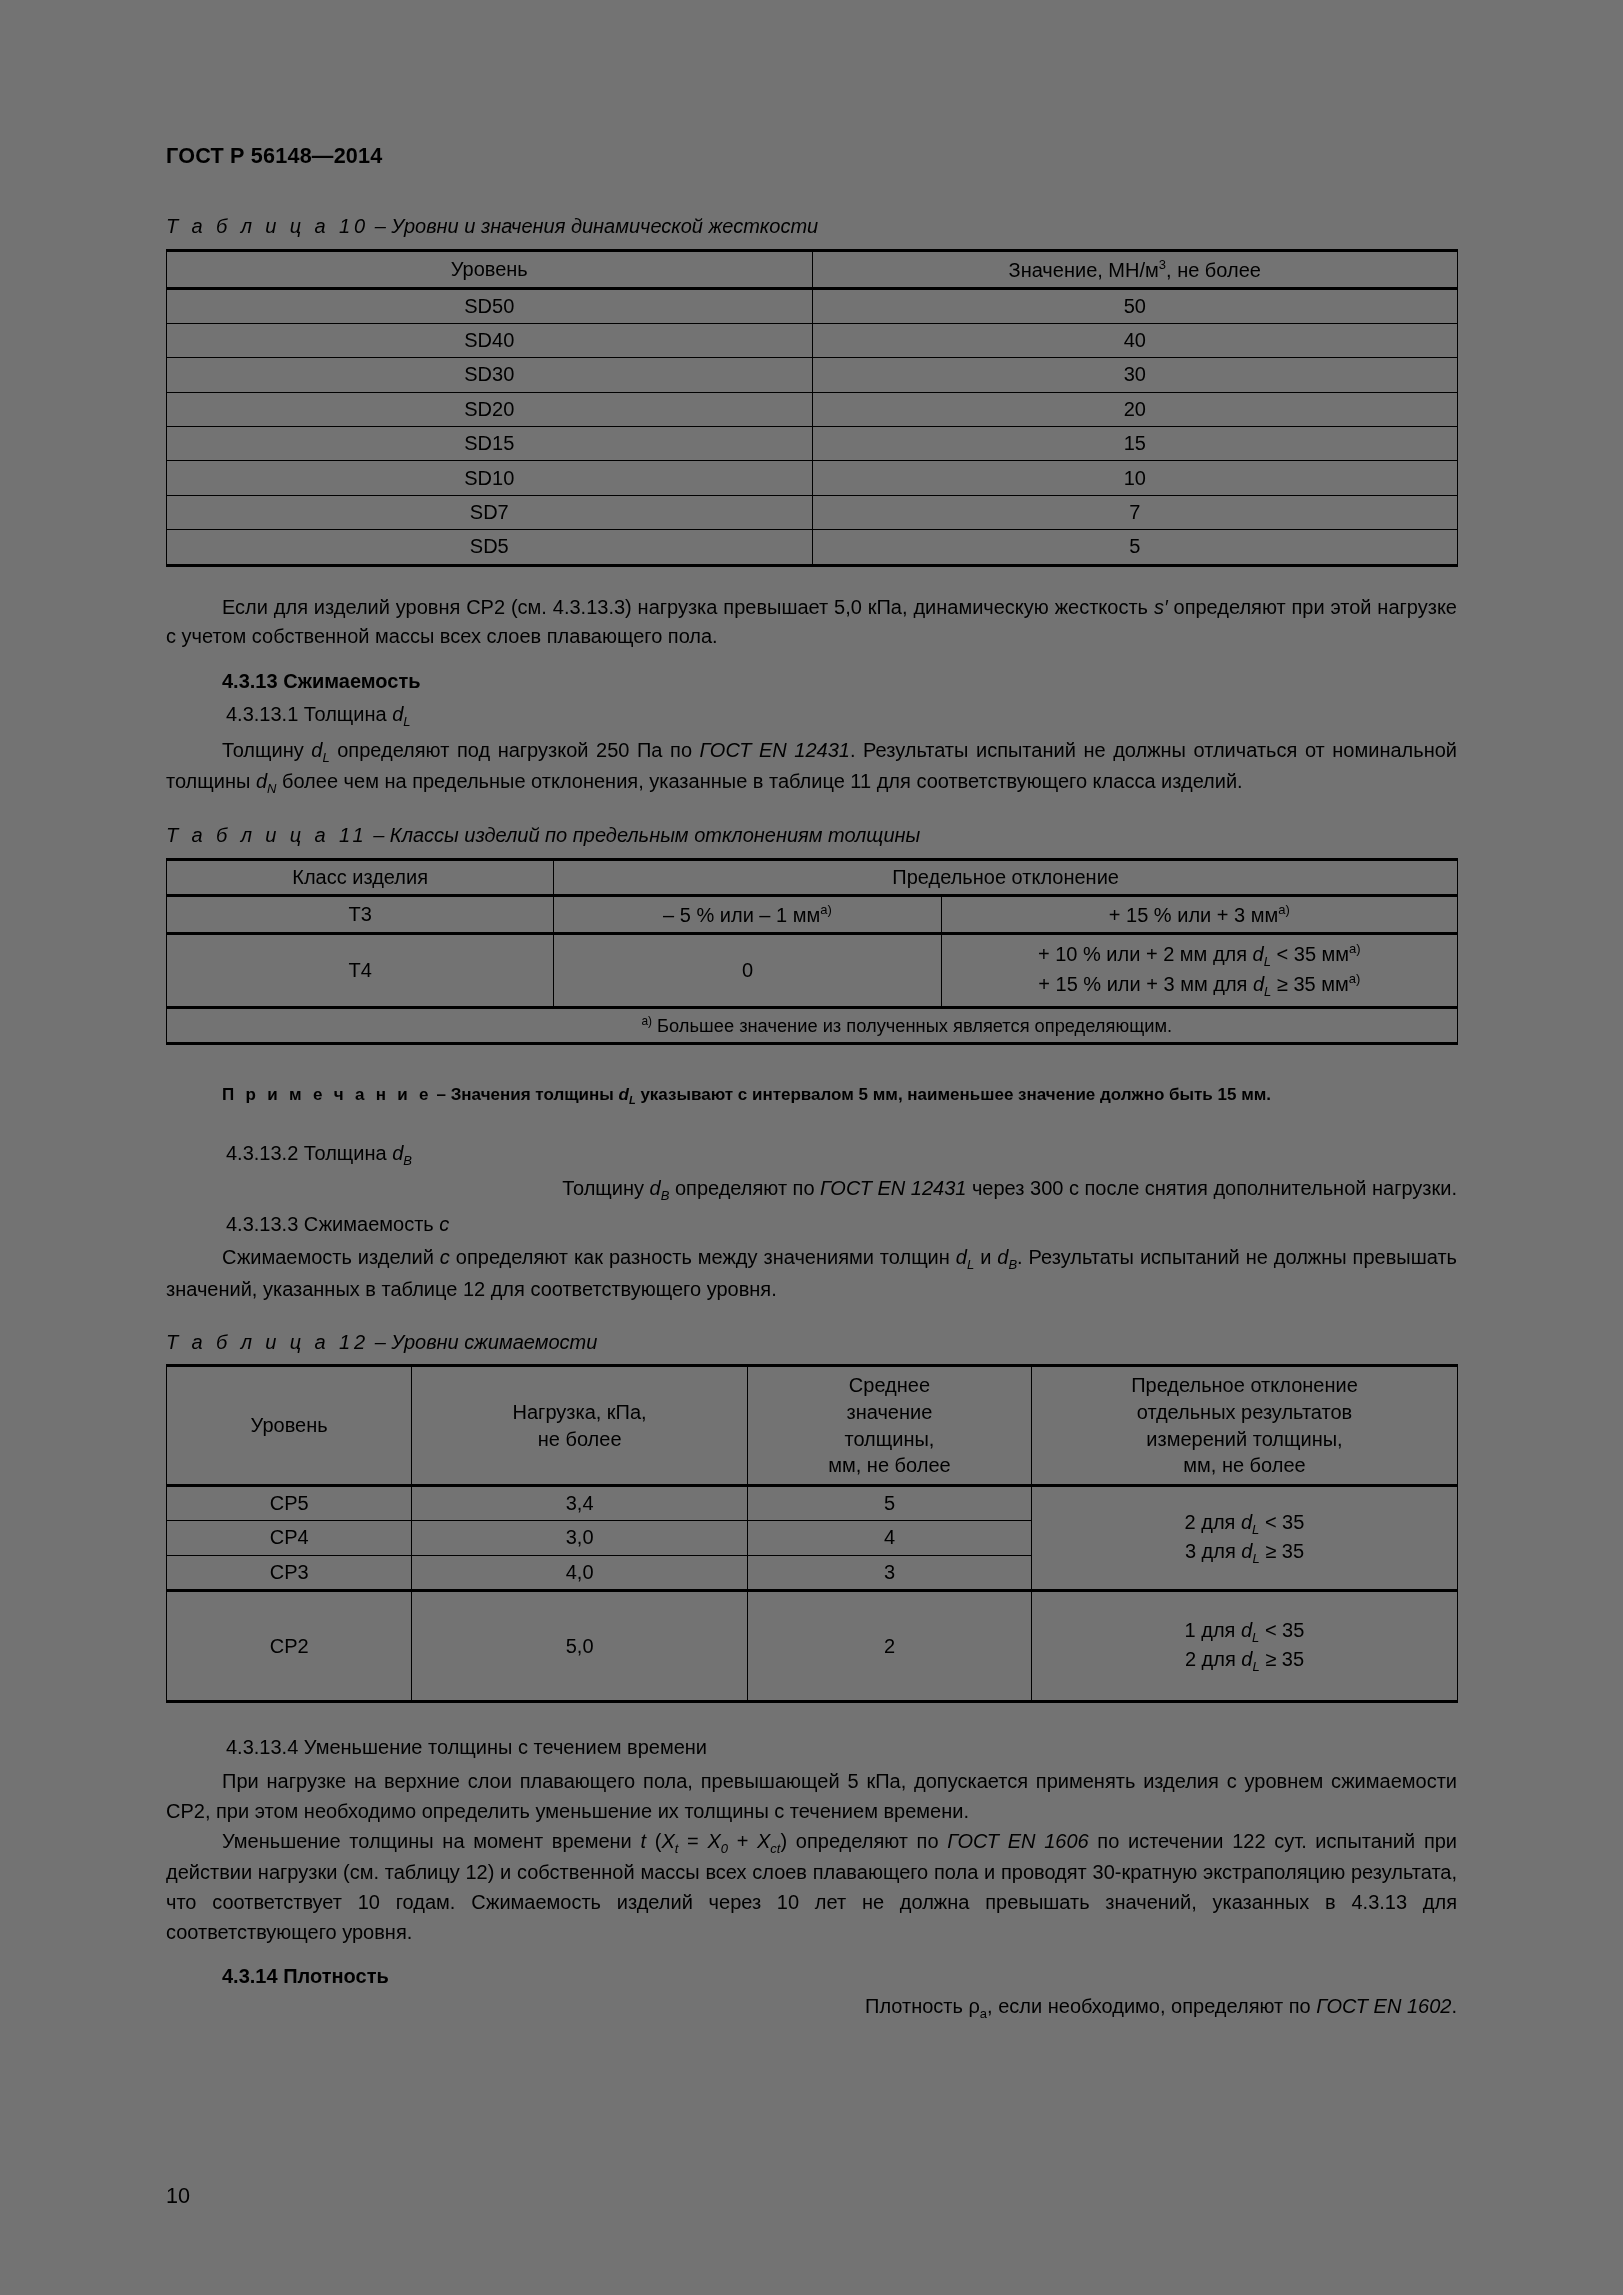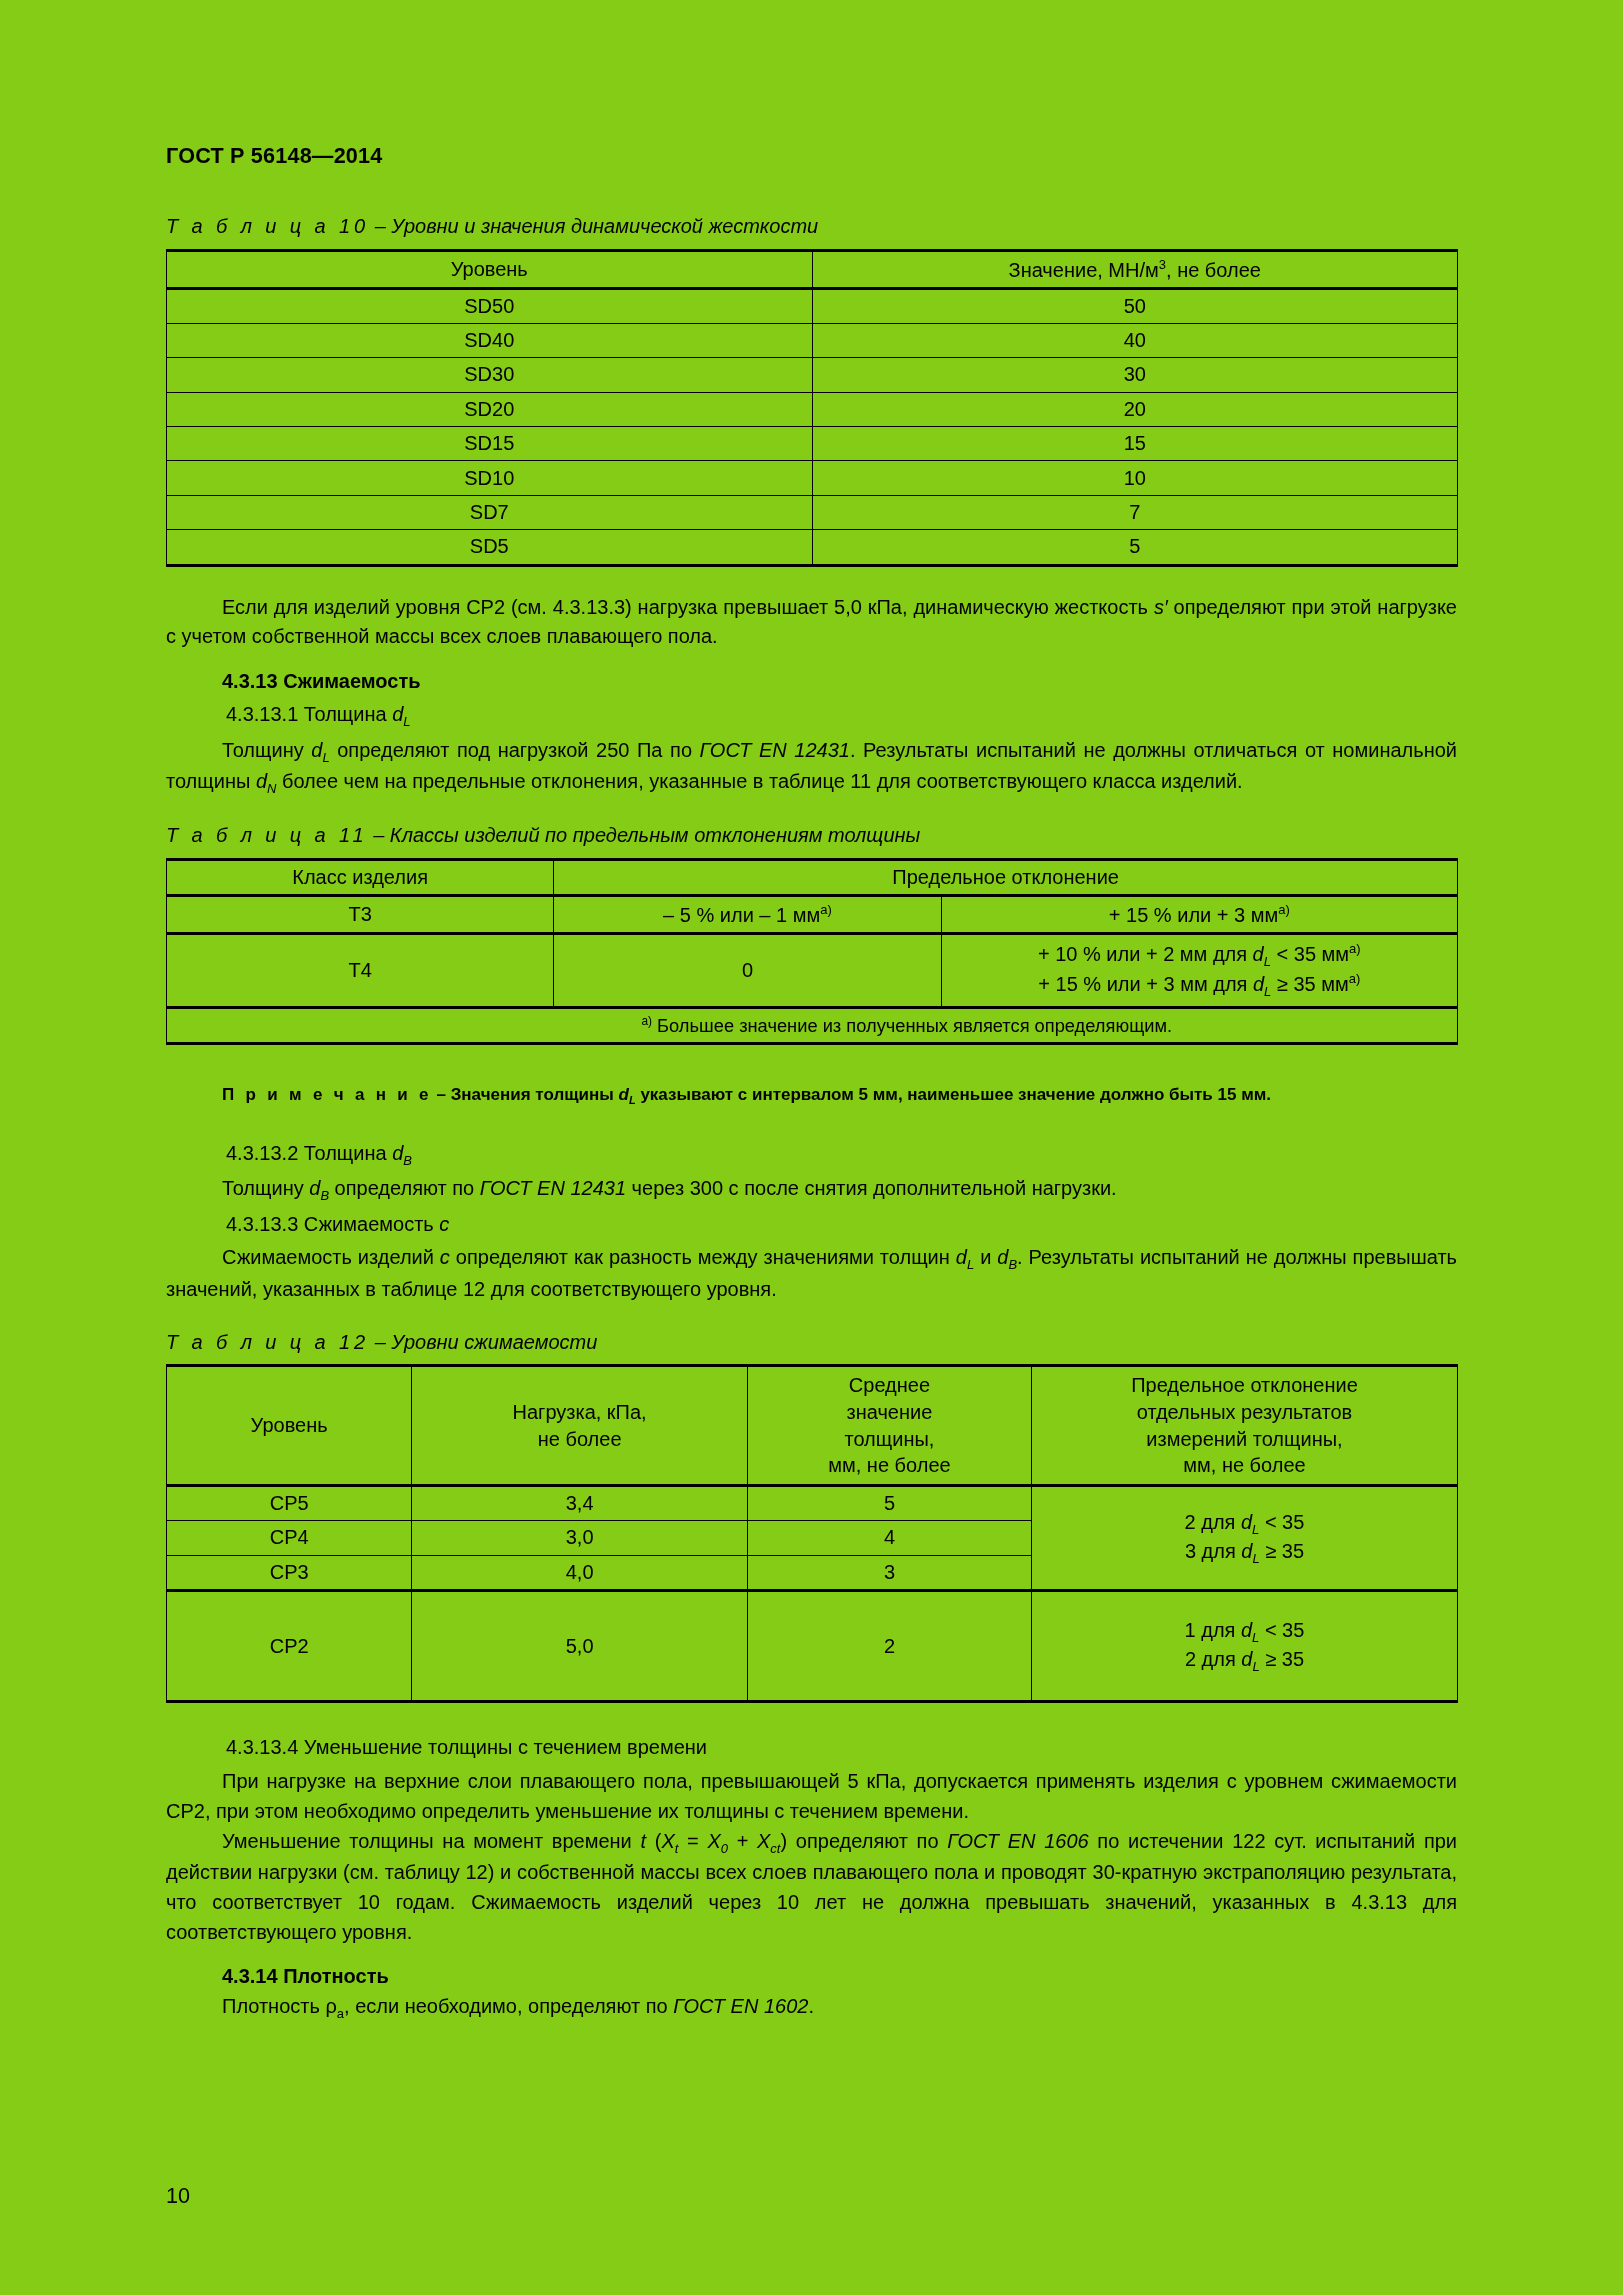--- a/index.html
+++ b/index.html
@@ -9,21 +9,21 @@
     background: #ffffff;
   }
   body {
     font-family: "Liberation Sans", sans-serif;
     color: #000000;
   }
   .page {
     position: relative;
     width: 1623px;
     height: 2295px;
-    background: #84cc16;
+    background: #737373;
     box-sizing: border-box;
     padding: 143px 166px 0 166px;
   }
   .doc-header {
     font-size: 21.6px;
     font-weight: bold;
     letter-spacing: 0.2px;
     margin: 0 0 46px 0;
   }
   .table-caption {
@@ -64,21 +64,21 @@
   }
   .cell-lines div { line-height: 1.33; }
   p.body-text {
     font-size: 20px;
     line-height: 1.49;
     margin: 0;
     text-align: justify;
     text-justify: inter-word;
   }
   p.indent { text-indent: 56px; }
-  p.no-just { text-align: left; }
+  p.no-just { text-align: right; }
   h4.sec {
     font-size: 20px;
     font-weight: bold;
     margin: 0;
     padding-left: 56px;
     line-height: 1.49;
   }
   p.sub {
     font-size: 20px;
     font-weight: normal;

